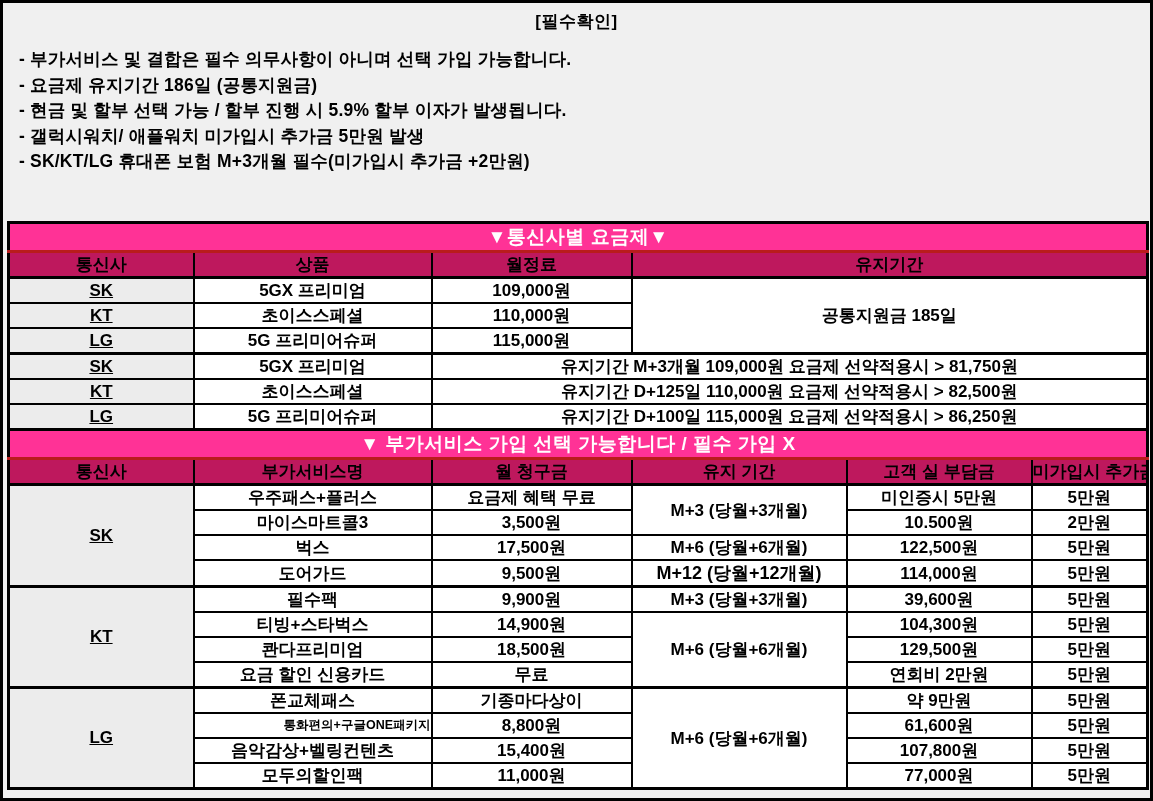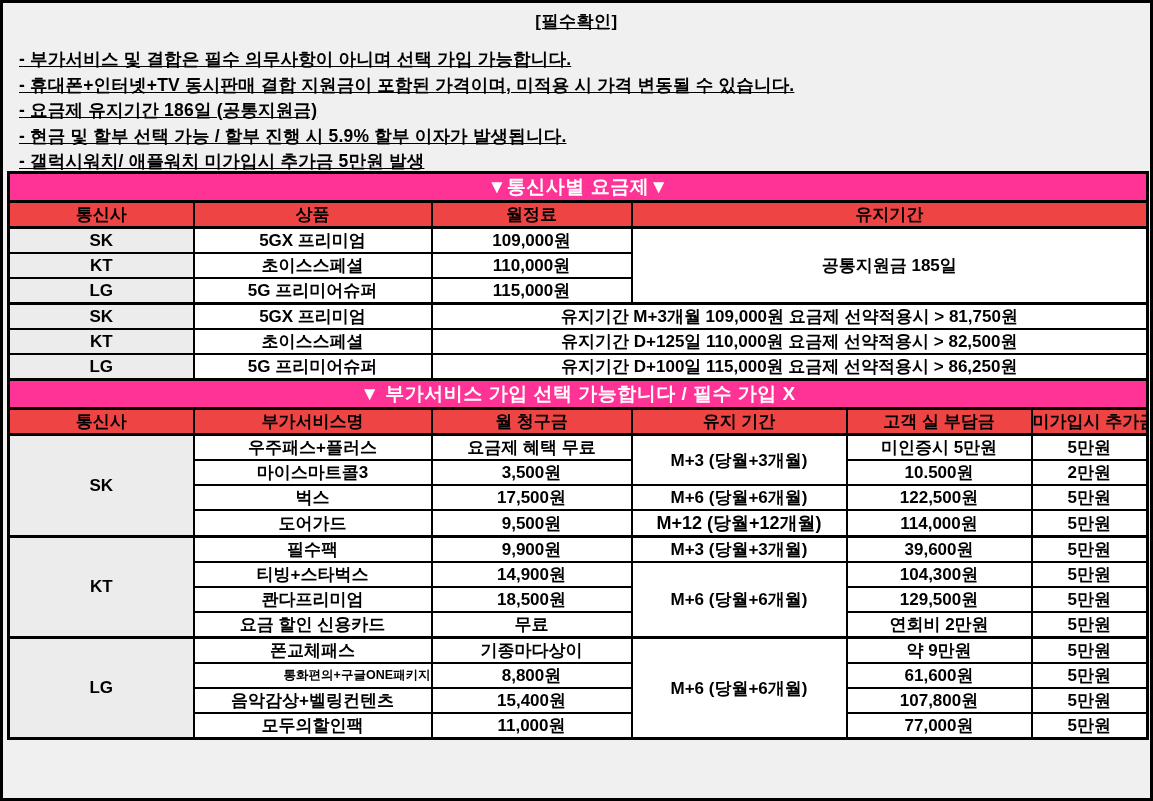--- a/index.html
+++ b/index.html
@@ -7,21 +7,21 @@
   .canvas {
     position:relative;
     width:1153px; height:801px;
     background:#f0f0f0;
     border:3px solid #000;
     overflow:hidden;
     font-family:"Liberation Sans", sans-serif;
     font-weight:bold;
     color:#000;
   }
-  .top-section { height:168px; padding-top:7px;text-decoration:underline; }
+  .top-section { height:218px; padding-top:7px; }
   .page-title { text-align:center; font-size:17px; letter-spacing:0.5px; }
   .notes { padding:14px 9px 0 16px; }
   .note-line { font-size:17.5px; line-height:25.5px; white-space:nowrap; letter-spacing:0.2px; }
 
   table { border-collapse:collapse; table-layout:fixed; width:1139px; margin:0 4px; border:3px solid #000; }
   table.addons { margin-top:-3px; }
   td {
     border:2px solid #000;
     height:25px;
     text-align:center;
@@ -31,42 +31,42 @@
     background:#fff;
     overflow:hidden;
     white-space:nowrap;
   }
   td.banner {
     background:#ff3296;
     color:#fff;
     font-size:19px;
     height:26px;
     border-top:3px solid #000;
-    border-bottom:3px solid #000000;
+    border-bottom:3px solid #b91c1c;
     letter-spacing:0.5px;
   }
-  td.hdr { background:#ef4444; border-bottom:3px solid #000; }
-  td.gray { background:#ececec; }
+  td.hdr { background:#be185d; border-bottom:3px solid #000; }
+  td.gray { background:#ececec;text-decoration:underline; }
   tr.thick td { border-top:3px solid #000; }
   td.sm  { font-size:18px; }
   td.xs  { font-size:12.5px;text-align:right; }
 </style>
 </head>
 <body>
 
 <div class="canvas">
 
   <div class="top-section">
     <div class="page-title">[필수확인]</div>
     <div class="notes">
       <div class="note-line">- 부가서비스 및 결합은 필수 의무사항이 아니며 선택 가입 가능합니다.</div>
-      <div class="note-line">- 휴대폰+인터넷+TV 동시판매 결합 지원금이 포함된 가격이며, 미적용 시 가격 변동될 수 있습니다.</div>
       <div class="note-line">- 요금제 유지기간 186일 (공통지원금)</div>
       <div class="note-line">- 현금 및 할부 선택 가능 / 할부 진행 시 5.9% 할부 이자가 발생됩니다.</div>
       <div class="note-line">- 갤럭시워치/ 애플워치 미가입시 추가금 5만원 발생</div>
+      <div class="note-line">- SK/KT/LG 휴대폰 보험 M+3개월 필수(미가입시 추가금 +2만원)</div>
     </div>
   </div>
 
   <table class="plans">
     <colgroup>
       <col style="width:185px">
         <col style="width:238px">
         <col style="width:200px">
         <col style="width:516px">
     </colgroup>

